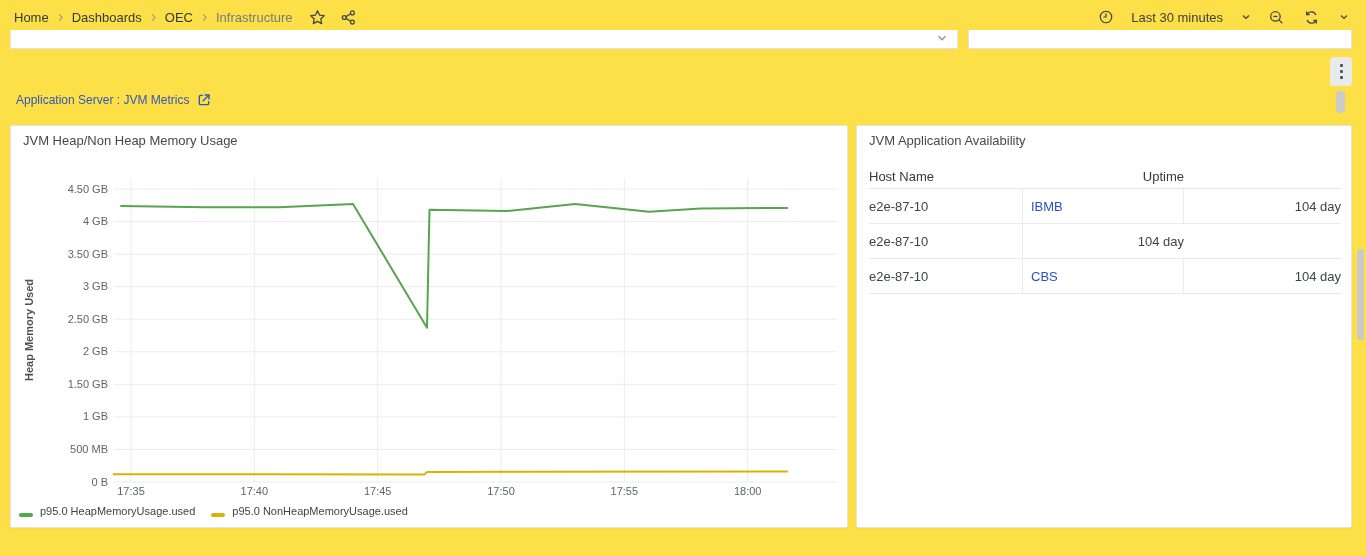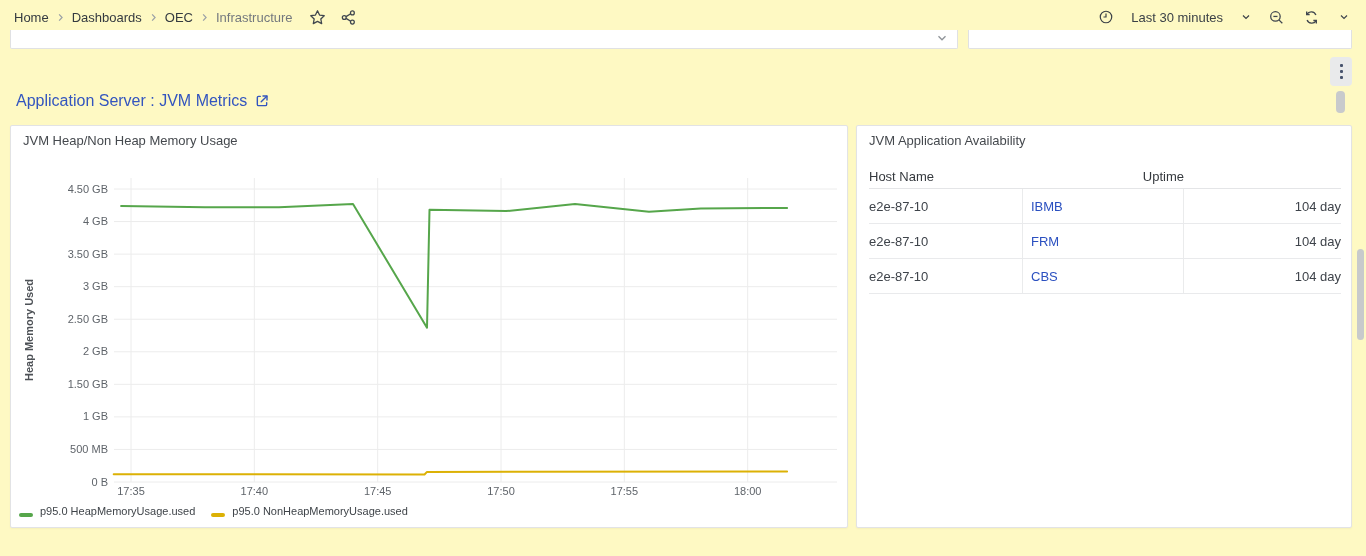--- a/index.html
+++ b/index.html
@@ -1,19 +1,19 @@
 <!DOCTYPE html>
 <html><head>
 <meta charset="utf-8">
 <style>
   * { margin:0; padding:0; box-sizing:border-box; }
   html,body { background:#f4f5f5; }
   #root {
     position:relative; width:1366px; height:556px; overflow:hidden;
-    background:#fef9c3; font-family:"Liberation Sans", sans-serif; color:#3c4147;
+    background:#fde047; font-family:"Liberation Sans", sans-serif; color:#3c4147;
   }
   
   .toolbar { position:absolute; top:0; left:0; width:1366px; height:34px;
     display:flex; align-items:center; justify-content:space-between; padding:0 14px; }
   .crumbs { display:flex; align-items:center; gap:6px; font-size:13px; }
   .crumb { color:#343a40; cursor:pointer; }
   .crumb.last { color:#74797e; }
   .crumb-sep { display:flex; color:#9aa0a6; }
   .tb-icons { display:flex; align-items:center; gap:10px; margin-left:14px; }
   .icon-btn { display:flex; align-items:center; justify-content:center; color:#3f464e; cursor:pointer; padding:2px; }
@@ -23,21 +23,21 @@
   .partial { position:absolute; top:30px; height:19px; background:#fff;
     border:1px solid #e0e1e3; border-top:none; border-radius:0 0 2px 2px; }
   .partial .caret { position:absolute; right:8px; top:1px; color:#8e9398; }
   
   .kebab { position:absolute; left:1330px; top:57px; width:22px; height:29px; background:#e9eaeb;
     border-radius:4px; display:flex; flex-direction:column; align-items:center; justify-content:center; gap:3px; cursor:pointer; }
   .kebab i { width:3px; height:3px; background:#48546e; border-radius:1px; display:block; }
   .thumb { position:absolute; background:#c8cacc; border-radius:4px; }
   
   .section-hdr { position:absolute; left:16px; top:92px; display:flex; align-items:center; gap:7px;
-    font-size:16px; color:#3355bf; cursor:pointer; }
+    font-size:12px; color:#3355bf; cursor:pointer; }
   
   .panel { position:absolute; background:#fff; border:1px solid #e2e3e5; border-radius:2px;
     box-shadow:0 1px 2px rgba(0,0,0,0.04); }
   .panel-title { position:absolute; left:12px; top:7px; font-size:13px; color:#45494e; }
   #chart-panel { left:10px; top:125px; width:838px; height:403px; }
   #table-panel { left:856px; top:125px; width:496px; height:403px; }
   #chart-svg { position:absolute; left:0; top:0; }
   .legend { position:absolute; left:8px; top:379px; display:flex; align-items:center; gap:16px; }
   .legend-item { display:flex; align-items:flex-end; gap:7px; cursor:pointer; }
   .legend-swatch { width:14px; height:4px; border-radius:2px; }
@@ -236,23 +236,20 @@
       </div>
     <div class="trow body">
           <div class="tcell c1">e2e-87-10</div>
           <div class="tcell c2">
             <span class="app-link">IBMB</span>
           </div>
           <div class="tcell c3 right">104 day</div>
         </div>
         <div class="trow body">
           <div class="tcell c1">e2e-87-10</div>
-          <div class="tcell c2">
-            <span class="app-link">FRM</span>
-          </div>
           <div class="tcell c3 right">104 day</div>
         </div>
         <div class="trow body">
           <div class="tcell c1">e2e-87-10</div>
           <div class="tcell c2">
             <span class="app-link">CBS</span>
           </div>
           <div class="tcell c3 right">104 day</div>
         </div>
       </div>

